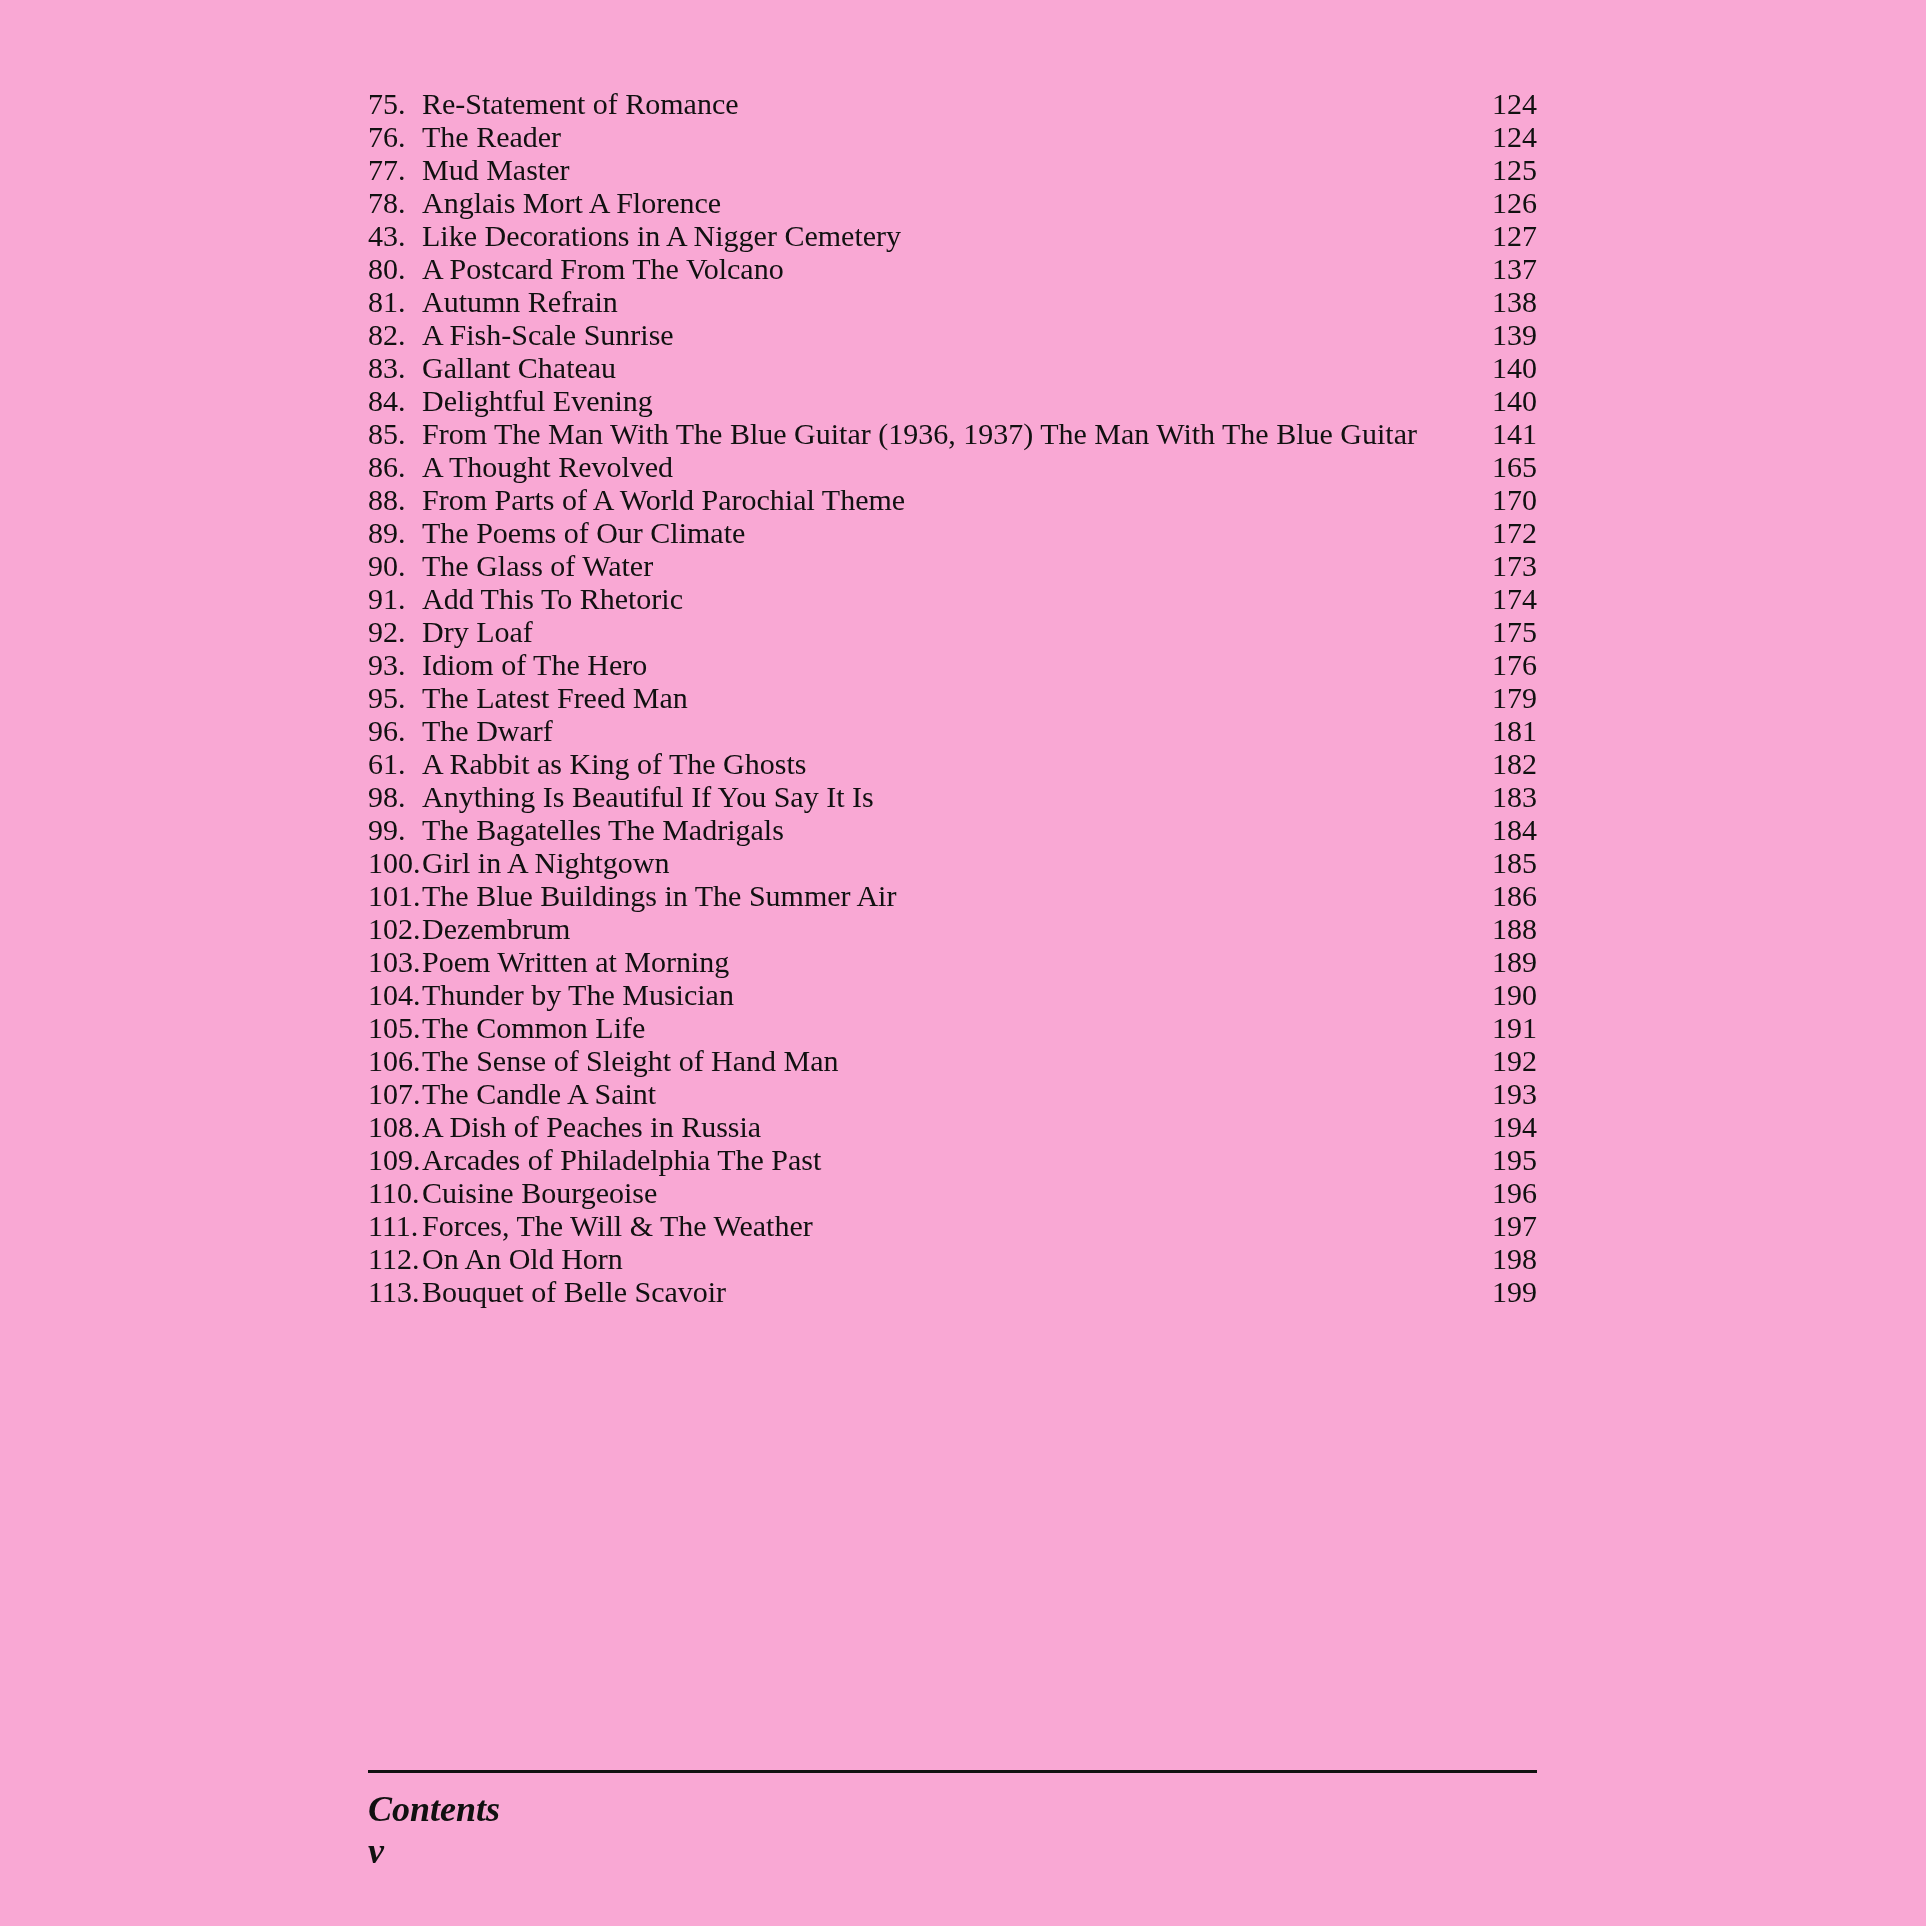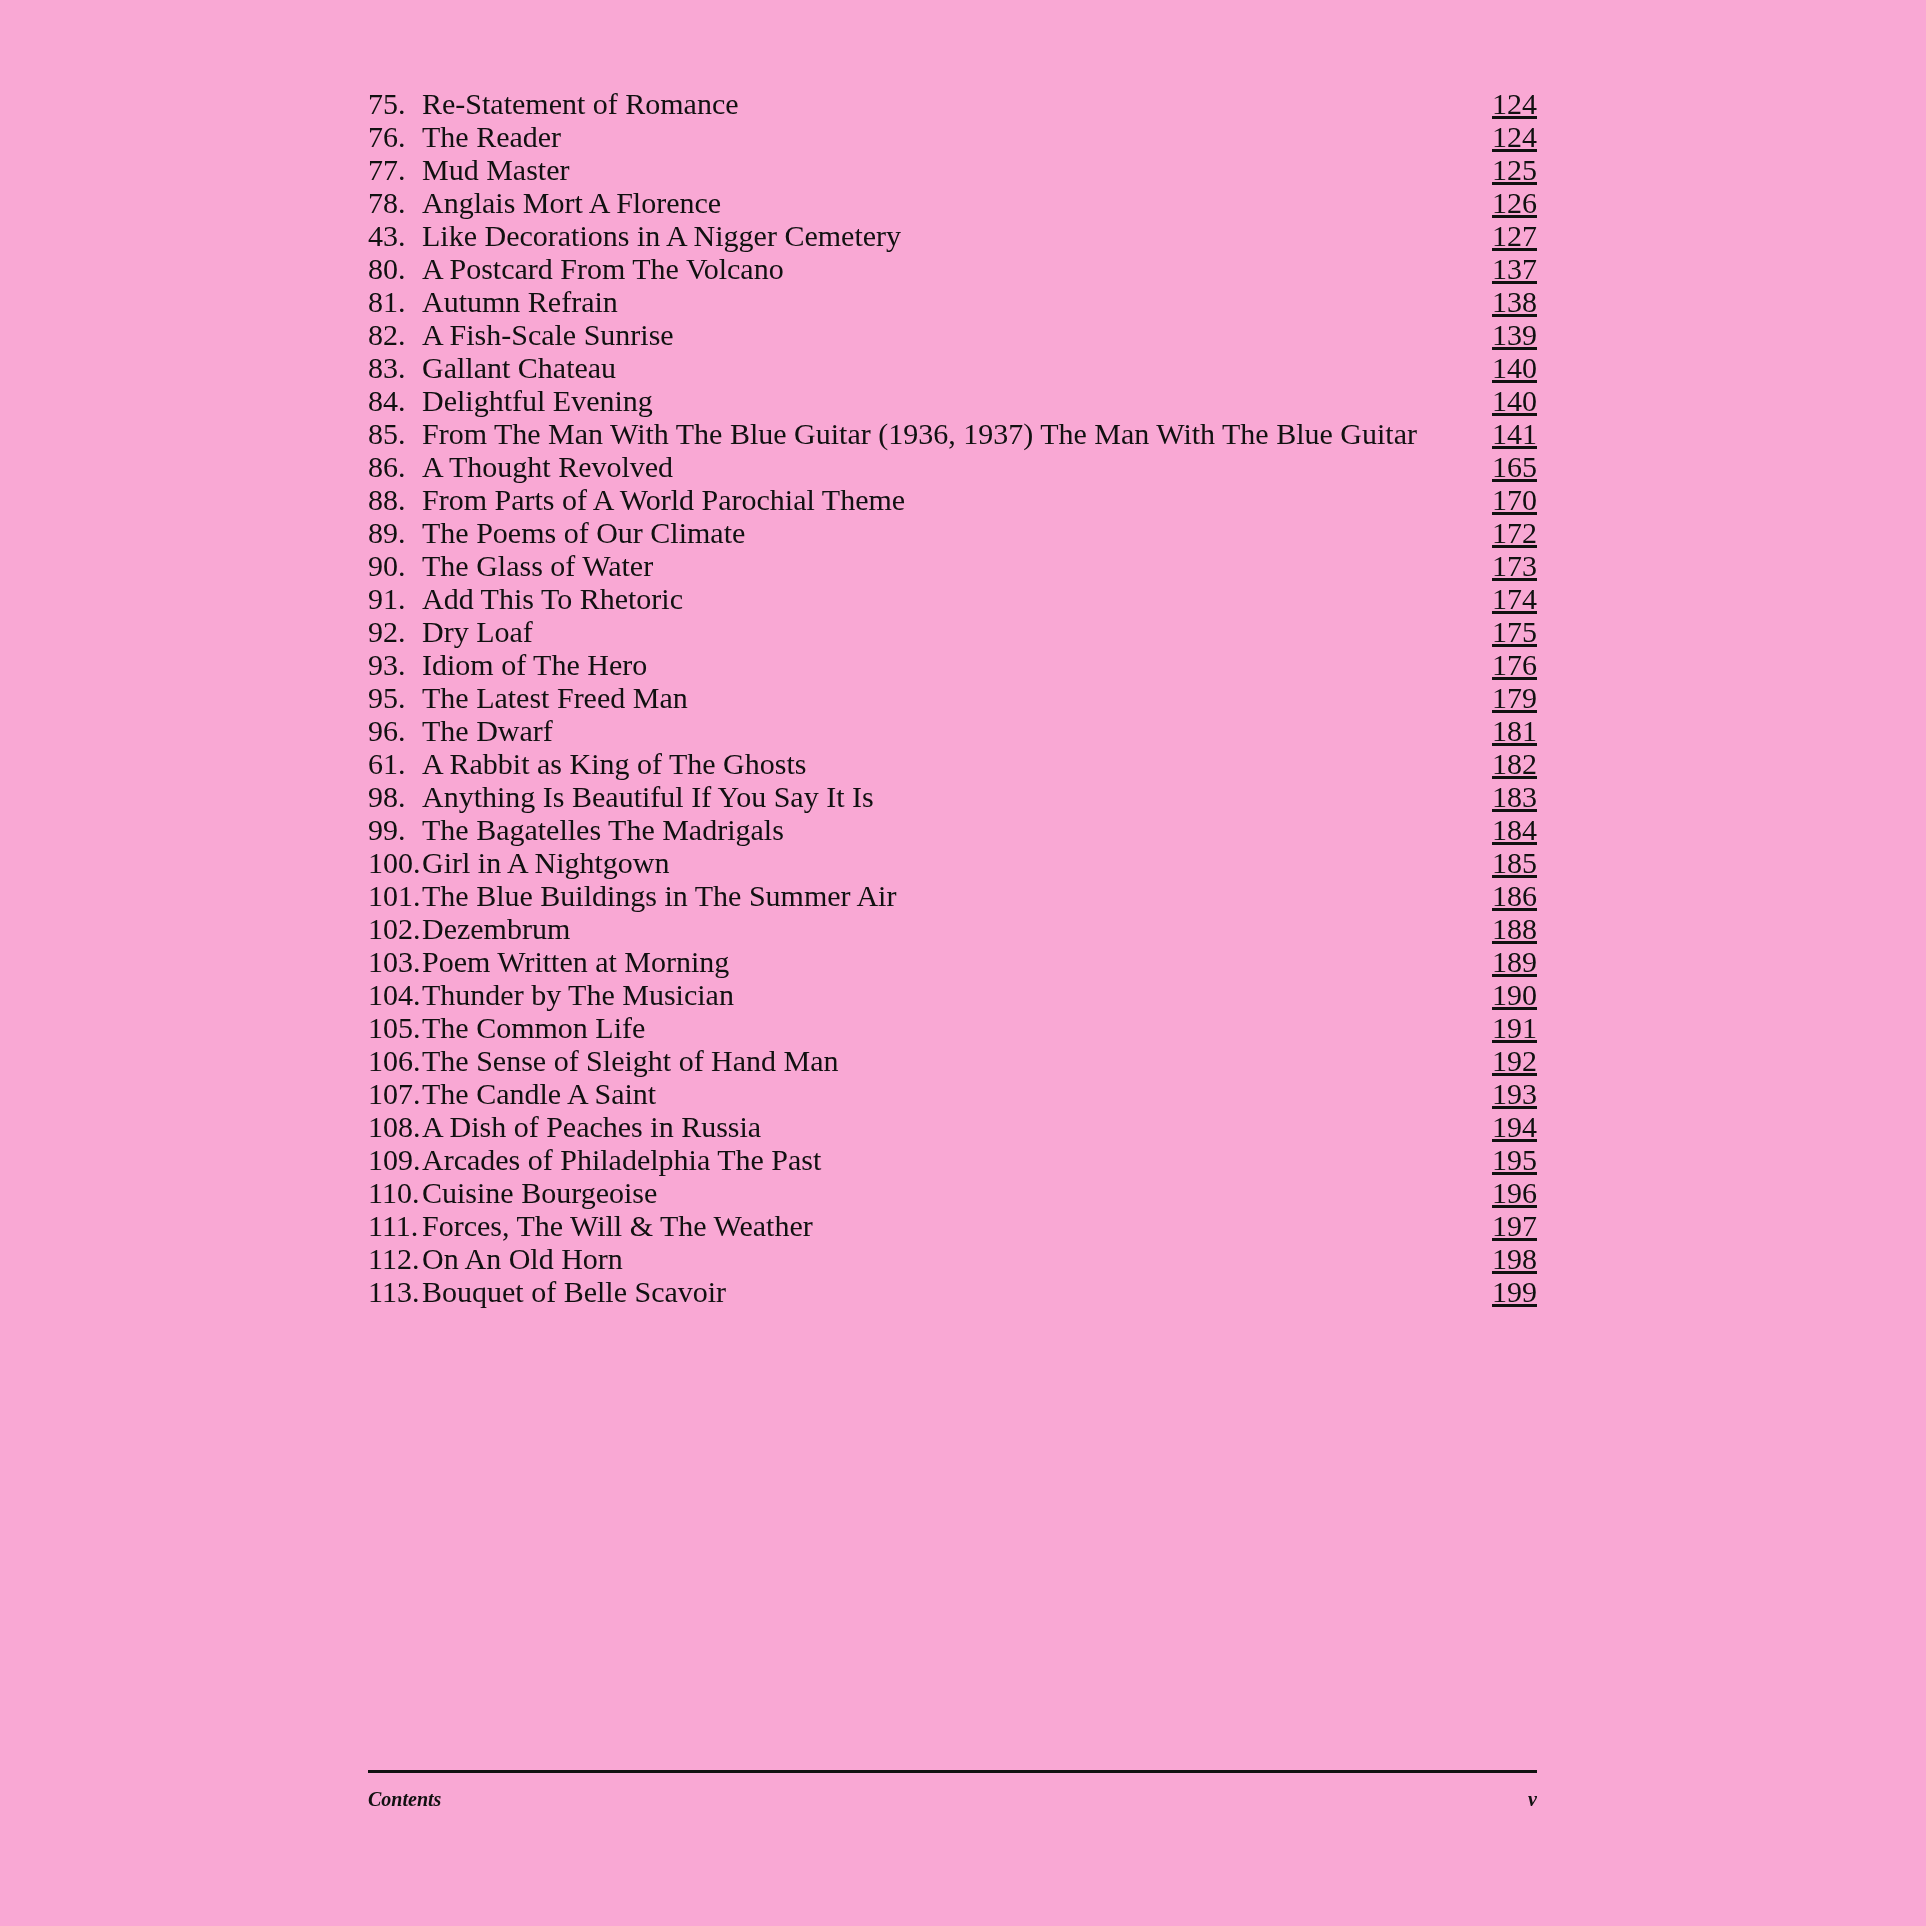--- a/index.html
+++ b/index.html
@@ -41,41 +41,41 @@
   }
   .toc-title {
     display: inline-block;
     white-space: nowrap;
     transform-origin: left center;
   }
   .toc-page {
     flex: 0 0 auto;
     margin-left: 9px;
     text-align: center;
-    text-decoration: underline;
   }
   .footer-rule {
     position: absolute;
     left: 368px;
     top: 1770px;
     width: 1169px;
     height: 3px;
     background: #111111;
   }
   .footer {
     position: absolute;
     left: 368px;
     top: 1788px;
     width: 1169px;
     display: flex;
     justify-content: space-between;
     align-items: baseline;
-    font-size: 20px;
+    font-size: 36px;
     font-weight: bold;
     font-style: italic;
+    flex-direction: column;
   }
 </style>
 </head>
 <body>
 
 <div class="page">
 
   <div class="toc-list">
   <div class="toc-row">
     <span class="toc-num">75.</span>

